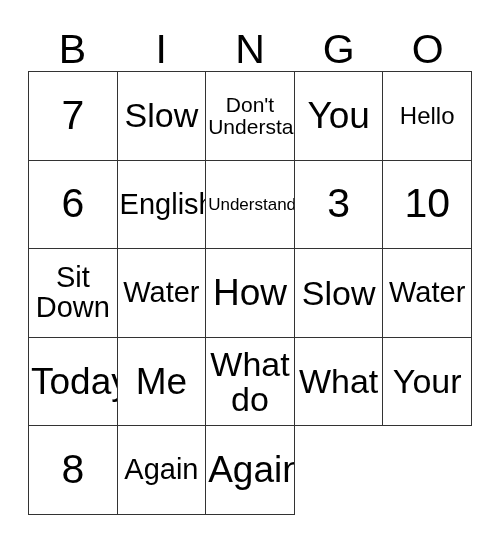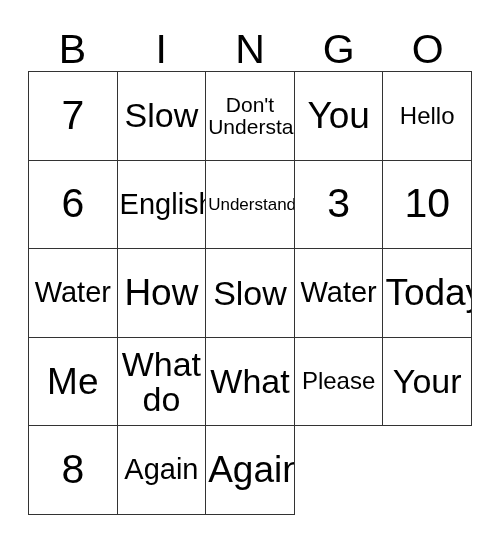--- a/index.html
+++ b/index.html
@@ -135,20 +135,24 @@
       <span class="cell-text fs-tiny">Understand</span>
     </div>
     <div class="bingo-cell">
       <span class="cell-text fs-xl">3</span>
     </div>
     <div class="bingo-cell">
       <span class="cell-text fs-xl">10</span>
     </div>
 
     <div class="bingo-cell">
+      <span class="cell-text fs-sm">Sit
+Down</span>
+    </div>
+    <div class="bingo-cell">
       <span class="cell-text fs-sm">Water</span>
     </div>
     <div class="bingo-cell">
       <span class="cell-text fs-lg">How</span>
     </div>
     <div class="bingo-cell">
       <span class="cell-text fs-md">Slow</span>
     </div>
     <div class="bingo-cell">
       <span class="cell-text fs-sm">Water</span>
@@ -160,23 +164,20 @@
     <div class="bingo-cell">
       <span class="cell-text fs-lg">Me</span>
     </div>
     <div class="bingo-cell">
       <span class="cell-text fs-md">What
 do</span>
     </div>
     <div class="bingo-cell">
       <span class="cell-text fs-md">What</span>
     </div>
-    <div class="bingo-cell">
-      <span class="cell-text fs-xs">Please</span>
-    </div>
 
     <div class="bingo-cell">
       <span class="cell-text fs-md">Your</span>
     </div>
     <div class="bingo-cell">
       <span class="cell-text fs-xl">8</span>
     </div>
     <div class="bingo-cell">
       <span class="cell-text fs-sm">Again</span>
     </div>

